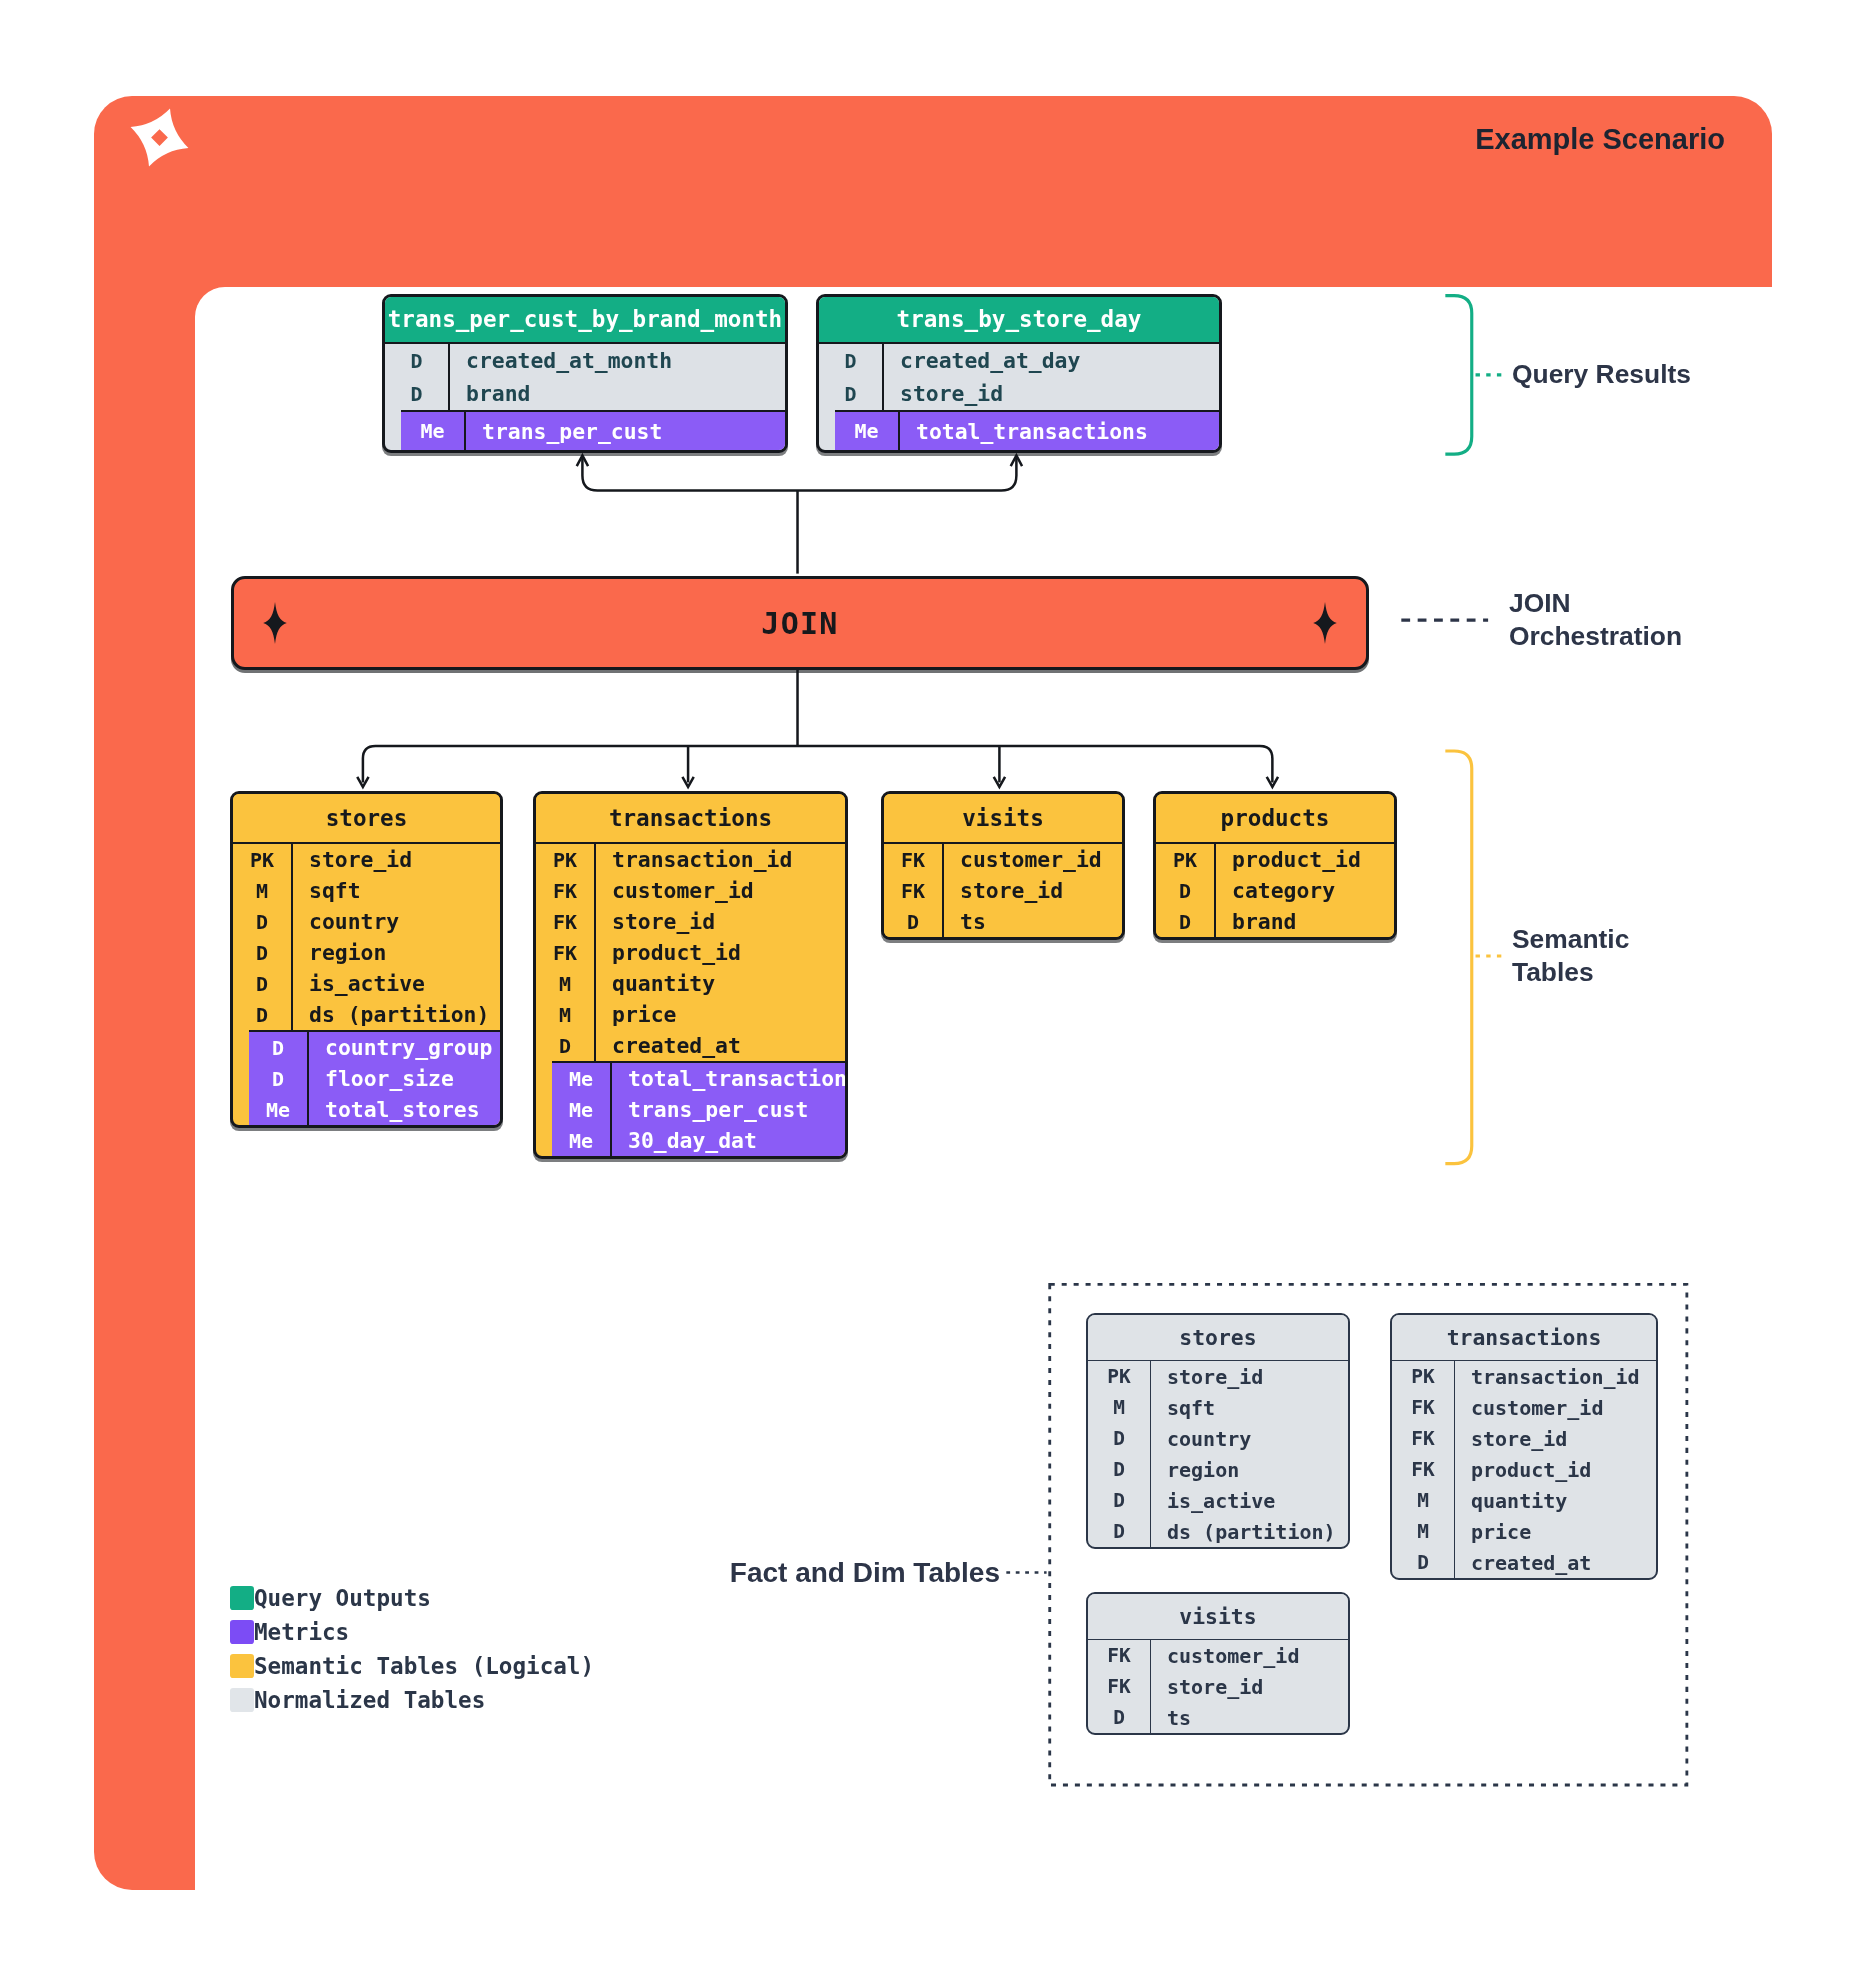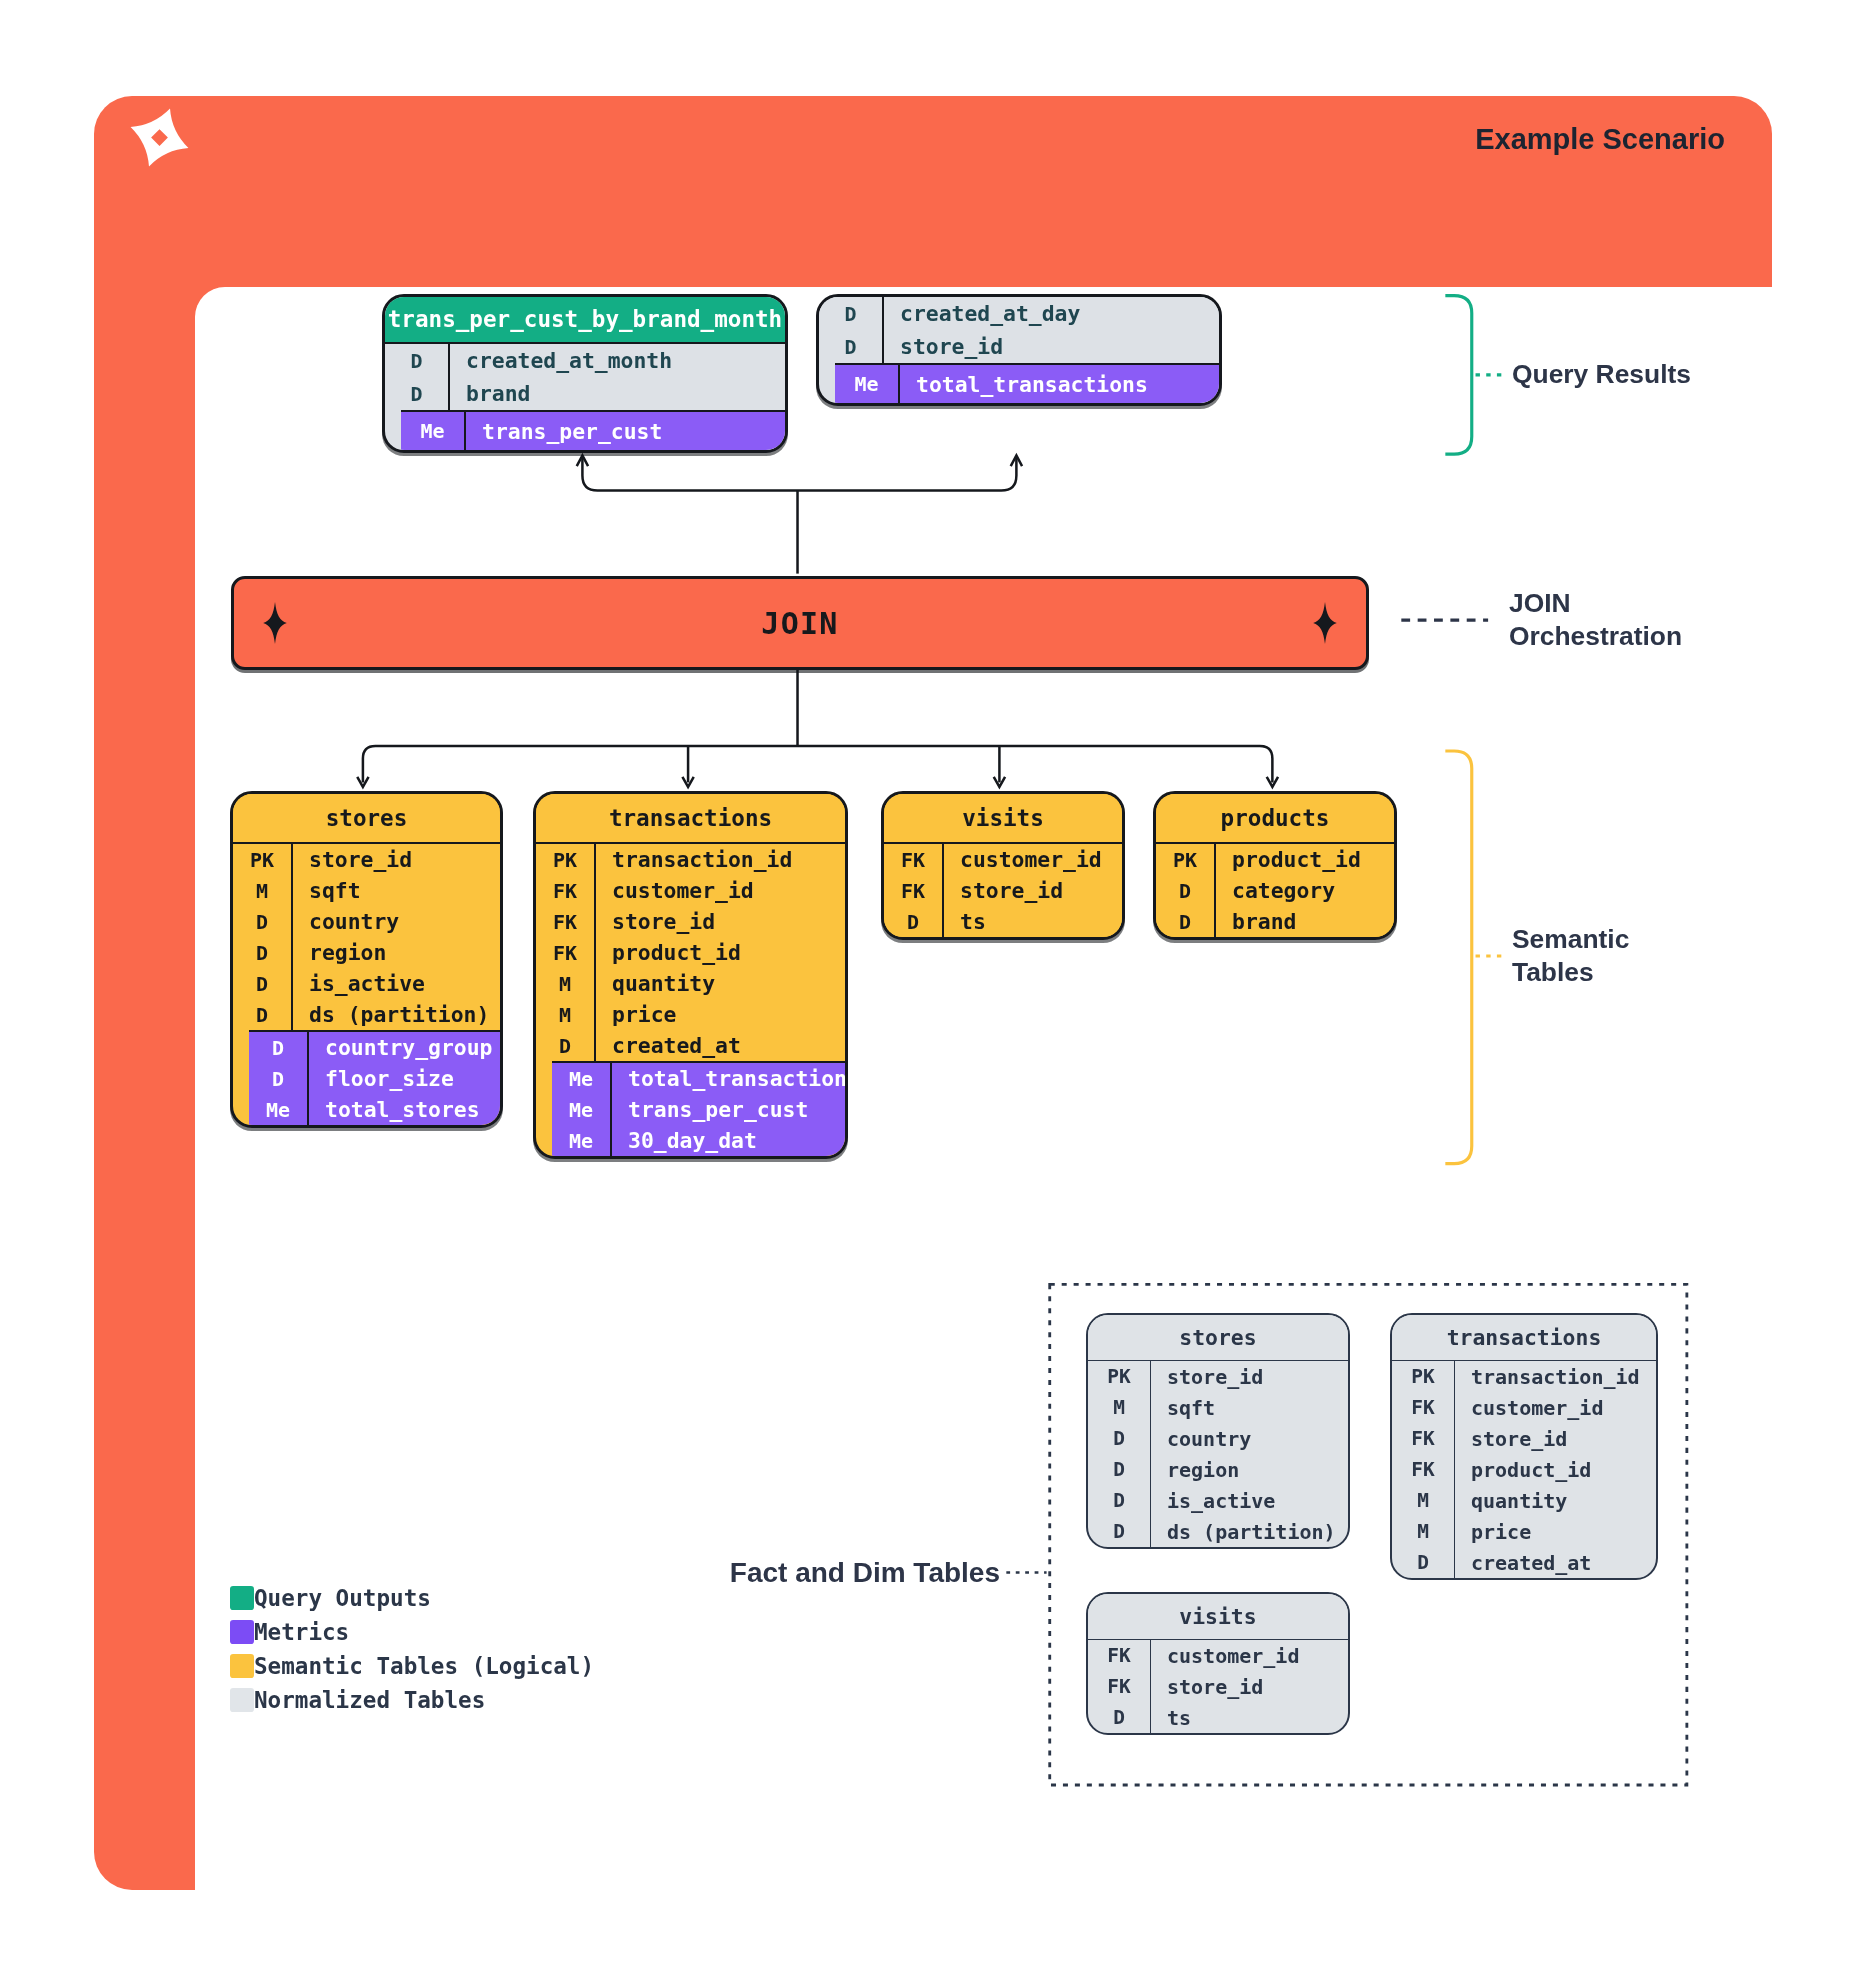--- a/index.html
+++ b/index.html
@@ -9,21 +9,21 @@
   
   #card{position:absolute;left:94px;top:96px;width:1678px;height:1794px;
         background:#fa694c;border-radius:38px;}
   #card-body{position:absolute;left:101px;top:191px;width:1665px;height:1692px;
         background:#ffffff;border-radius:30px;}
   #brand{position:absolute;left:126px;top:104px;width:67px;height:67px;}
   #card-title{position:absolute;top:122px;right:143px;
         font:700 29px/1.2 "Liberation Sans",sans-serif;color:#1c2431;}
 
   
-  .tbl{position:absolute;border:3.1px solid #15181d;border-radius:22px;overflow:hidden;
+  .tbl{position:absolute;border:3.1px solid #15181d;border-radius:9px;overflow:hidden;
        box-shadow:0 3.1px 0 rgba(17,20,24,.55);background:#dde1e6;}
   .tbl .head{display:flex;align-items:center;justify-content:center;
        font:700 22.6px/1 "DejaVu Sans Mono",monospace;border-bottom:2.5px solid #15181d;}
   .row{display:flex;align-items:center;}
   .key{flex:0 0 63px;align-self:stretch;display:flex;align-items:center;justify-content:center;
        border-right:2.5px solid #15181d;font:700 20px "DejaVu Sans Mono",monospace;}
   .field{padding-left:16px;font:700 21.4px "DejaVu Sans Mono",monospace;white-space:pre;}
   .metrics{background:#8b5cf6;border-top:2.5px solid #15181d;margin-left:16px;}
   .metrics .row{color:#ffffff;}
   .metrics .key{color:#ffffff;}
@@ -142,20 +142,21 @@
     <div class="metrics">
 
     <div class="row">
           <span class="key">Me</span>
           <span class="field">trans_per_cust</span>
         </div>
       </div>
   </div>
 
   <div class="tbl qt" style="left:816px;top:294px;width:400px;">
+    <div class="head">trans_by_store_day</div>
     <div class="rows">
 
     <div class="row">
           <span class="key">D</span>
           <span class="field">created_at_day</span>
         </div>
         <div class="row">
           <span class="key">D</span>
           <span class="field">store_id</span>
         </div>

